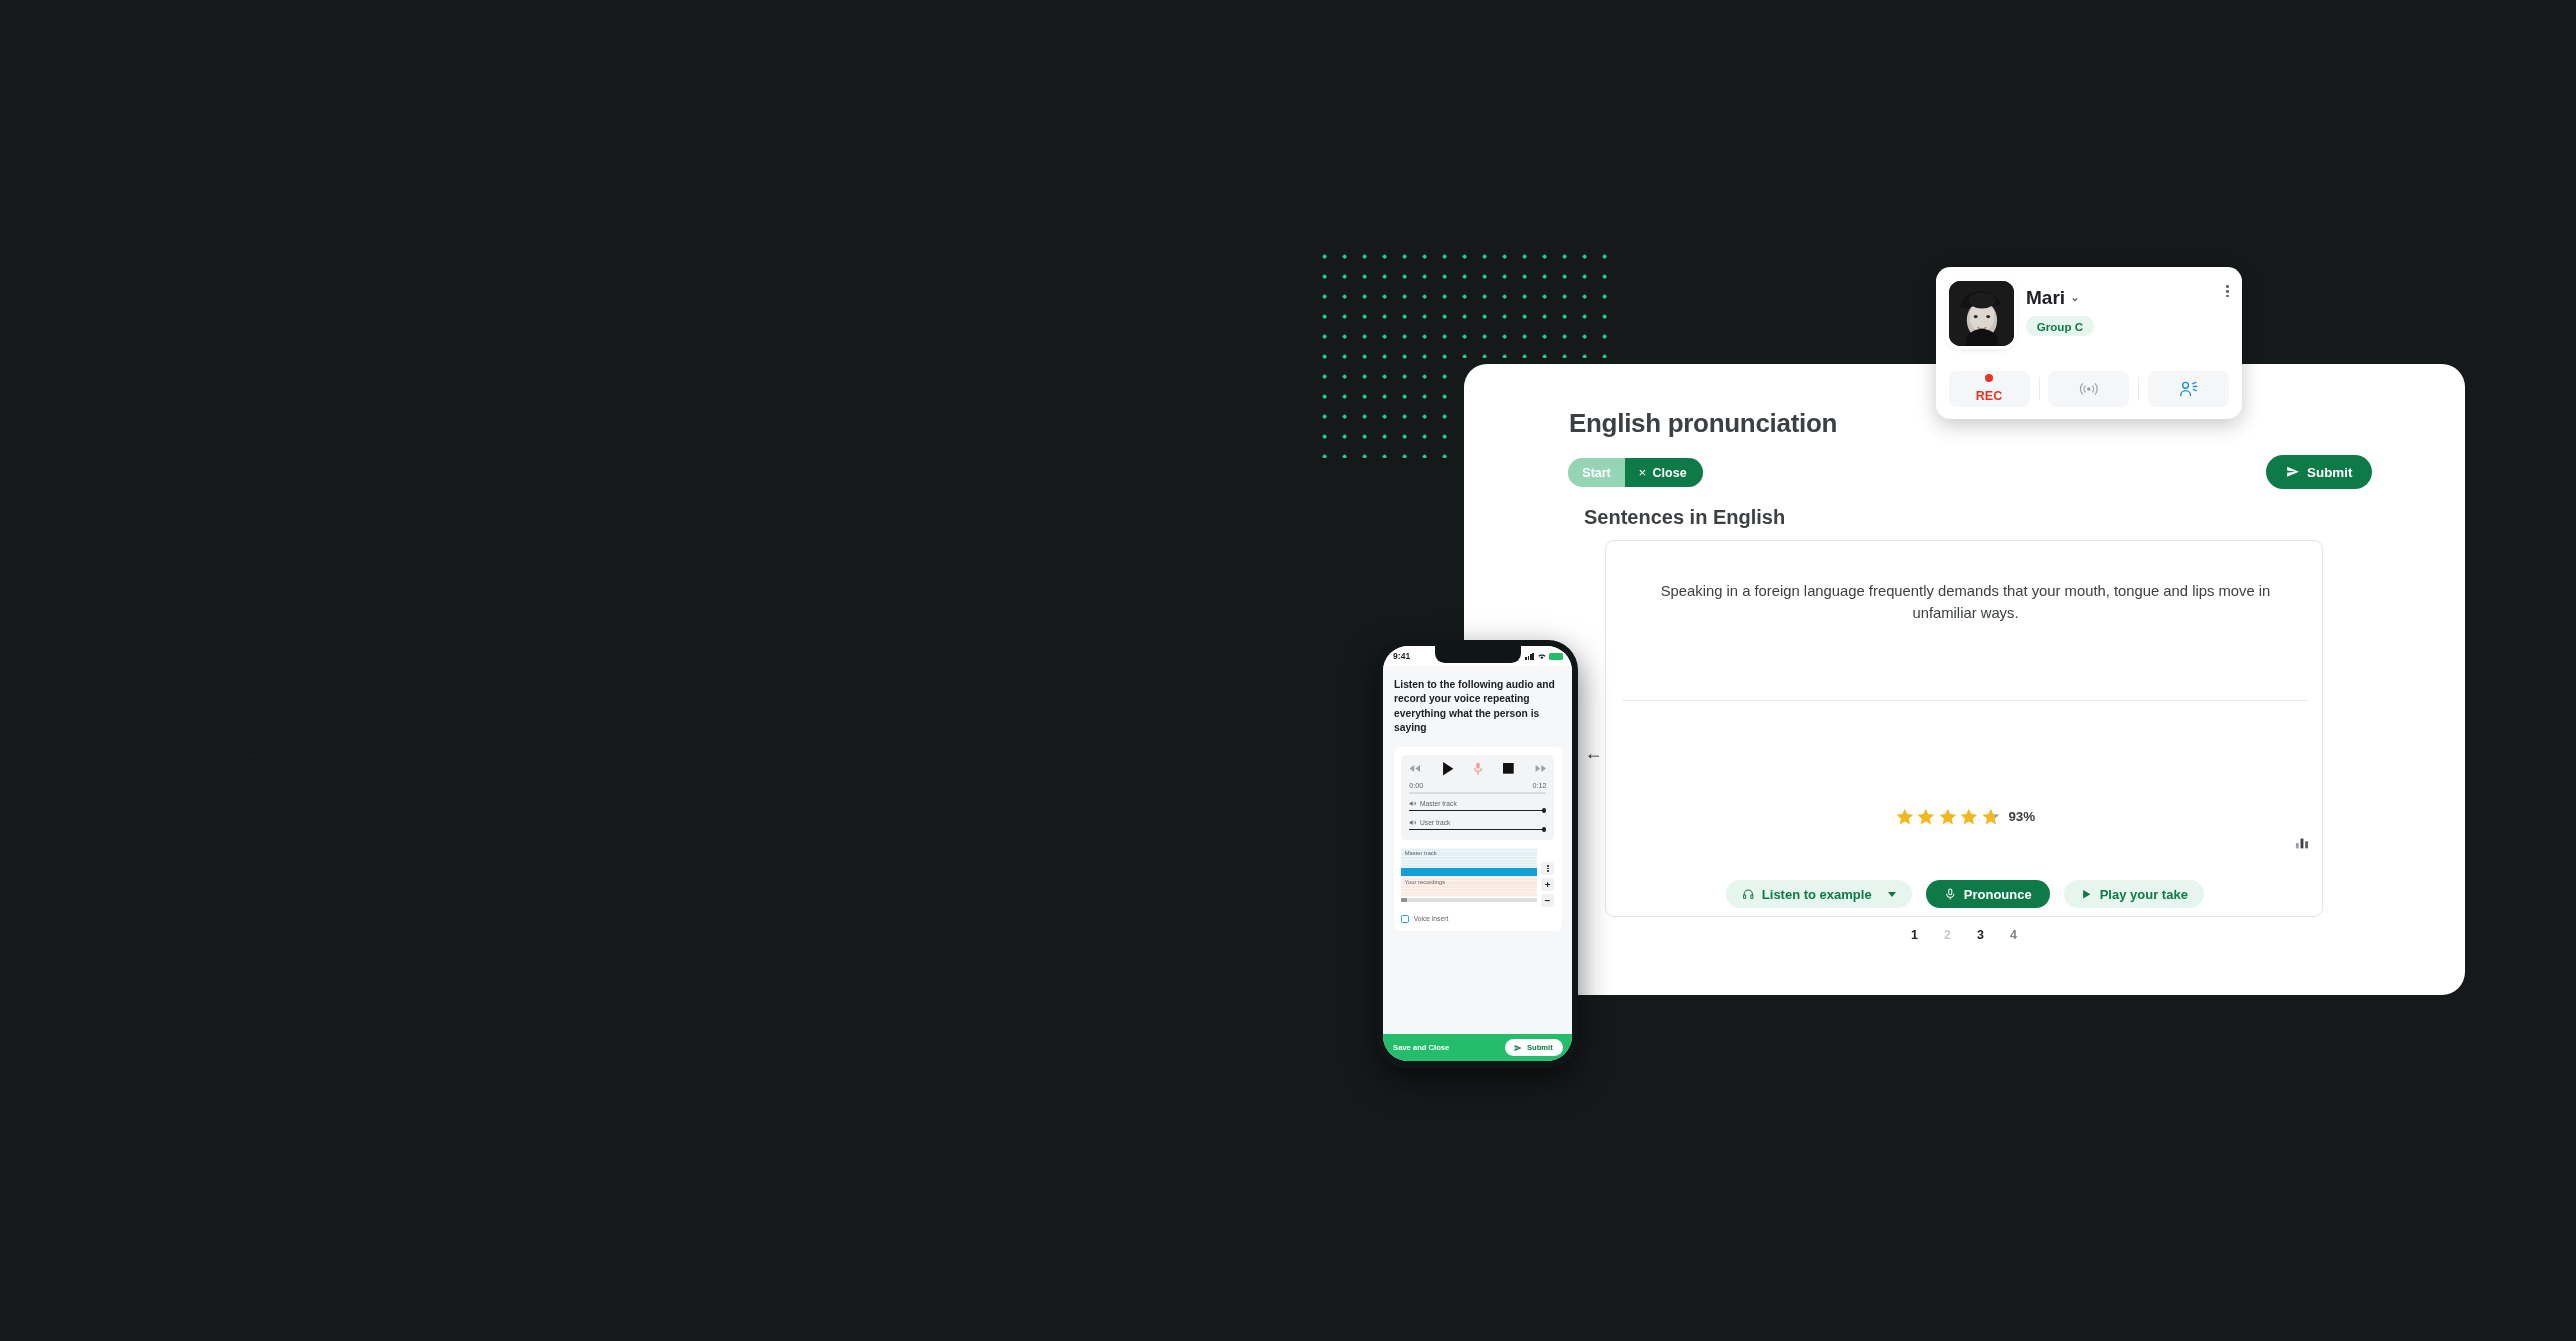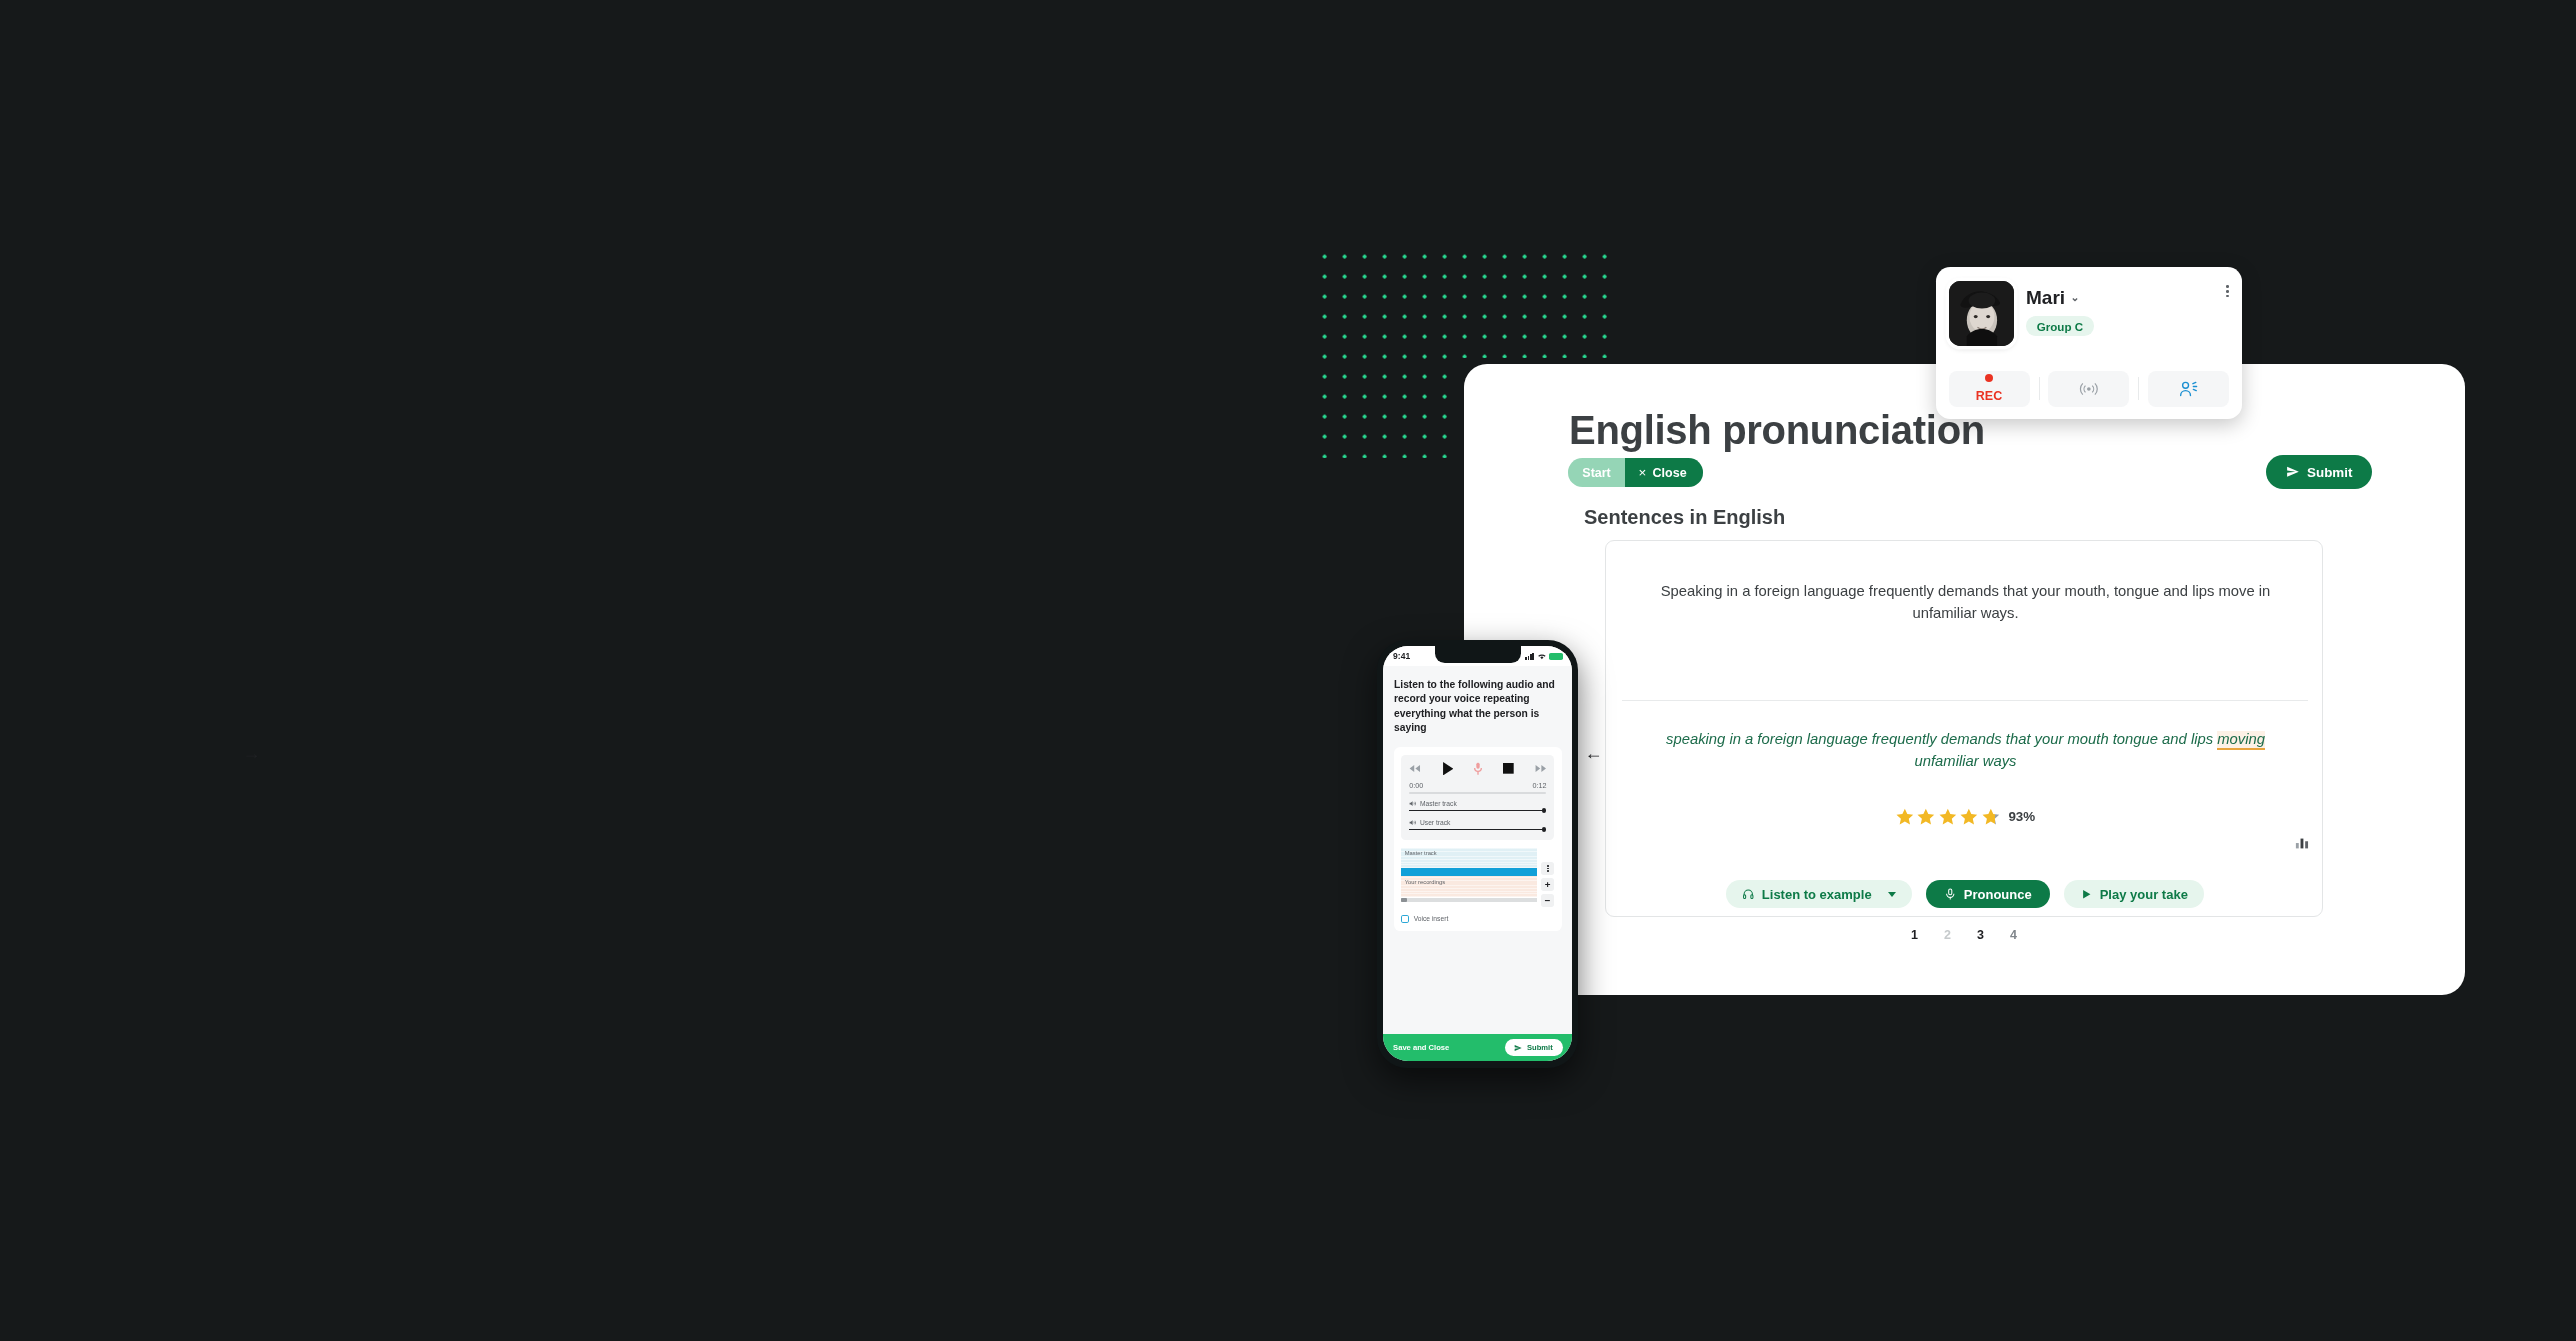--- a/index.html
+++ b/index.html
@@ -28,21 +28,21 @@
   
   .main-panel {
     position: absolute; left: 1464px; top: 364px;
     width: 1001px; height: 631px;
     background: #ffffff;
     border-radius: 23px;
   }
 
   .page-title {
     position: absolute; left: 1569px; top: 408px;
-    font-size: 40px; font-weight: bold; color: #3c4043;
+    font-size: 26px; font-weight: bold; color: #3c4043;
     letter-spacing: -0.3px;
   }
 
   
   .seg {
     position: absolute; left: 1568px; top: 458px;
     display: flex; height: 29px; border-radius: 14.3px; overflow: hidden;
   }
   .seg-start {
     background: #95d5b6; color: #ffffff;
@@ -310,23 +310,20 @@
 
   <div class="nav-arrow nav-left">←</div>
   <div class="nav-arrow nav-right">→</div>
 
   <div class="ex-card">
 
     <div class="prompt-text">Speaking in a foreign language frequently demands that your mouth, tongue and lips move in unfamiliar ways.</div>
 
     <div class="divider"></div>
 
-    <div class="transcript">
-      <span>speaking in a foreign language frequently demands that your mouth tongue and lips </span><span class="hl">moving</span><span> unfamiliar ways</span>
-    </div>
 
     <div class="rating">
       <div class="stars">
         <svg class="star" viewBox="0 0 24 24">
             <path d="M12 2l3 6.6 7.2.8-5.4 4.9 1.5 7.1L12 17.8 5.7 21.4l1.5-7.1L1.8 9.4 9 8.6z"></path>
           </svg>
         <svg class="star" viewBox="0 0 24 24">
             <path d="M12 2l3 6.6 7.2.8-5.4 4.9 1.5 7.1L12 17.8 5.7 21.4l1.5-7.1L1.8 9.4 9 8.6z"></path>
           </svg>
         <svg class="star" viewBox="0 0 24 24">

